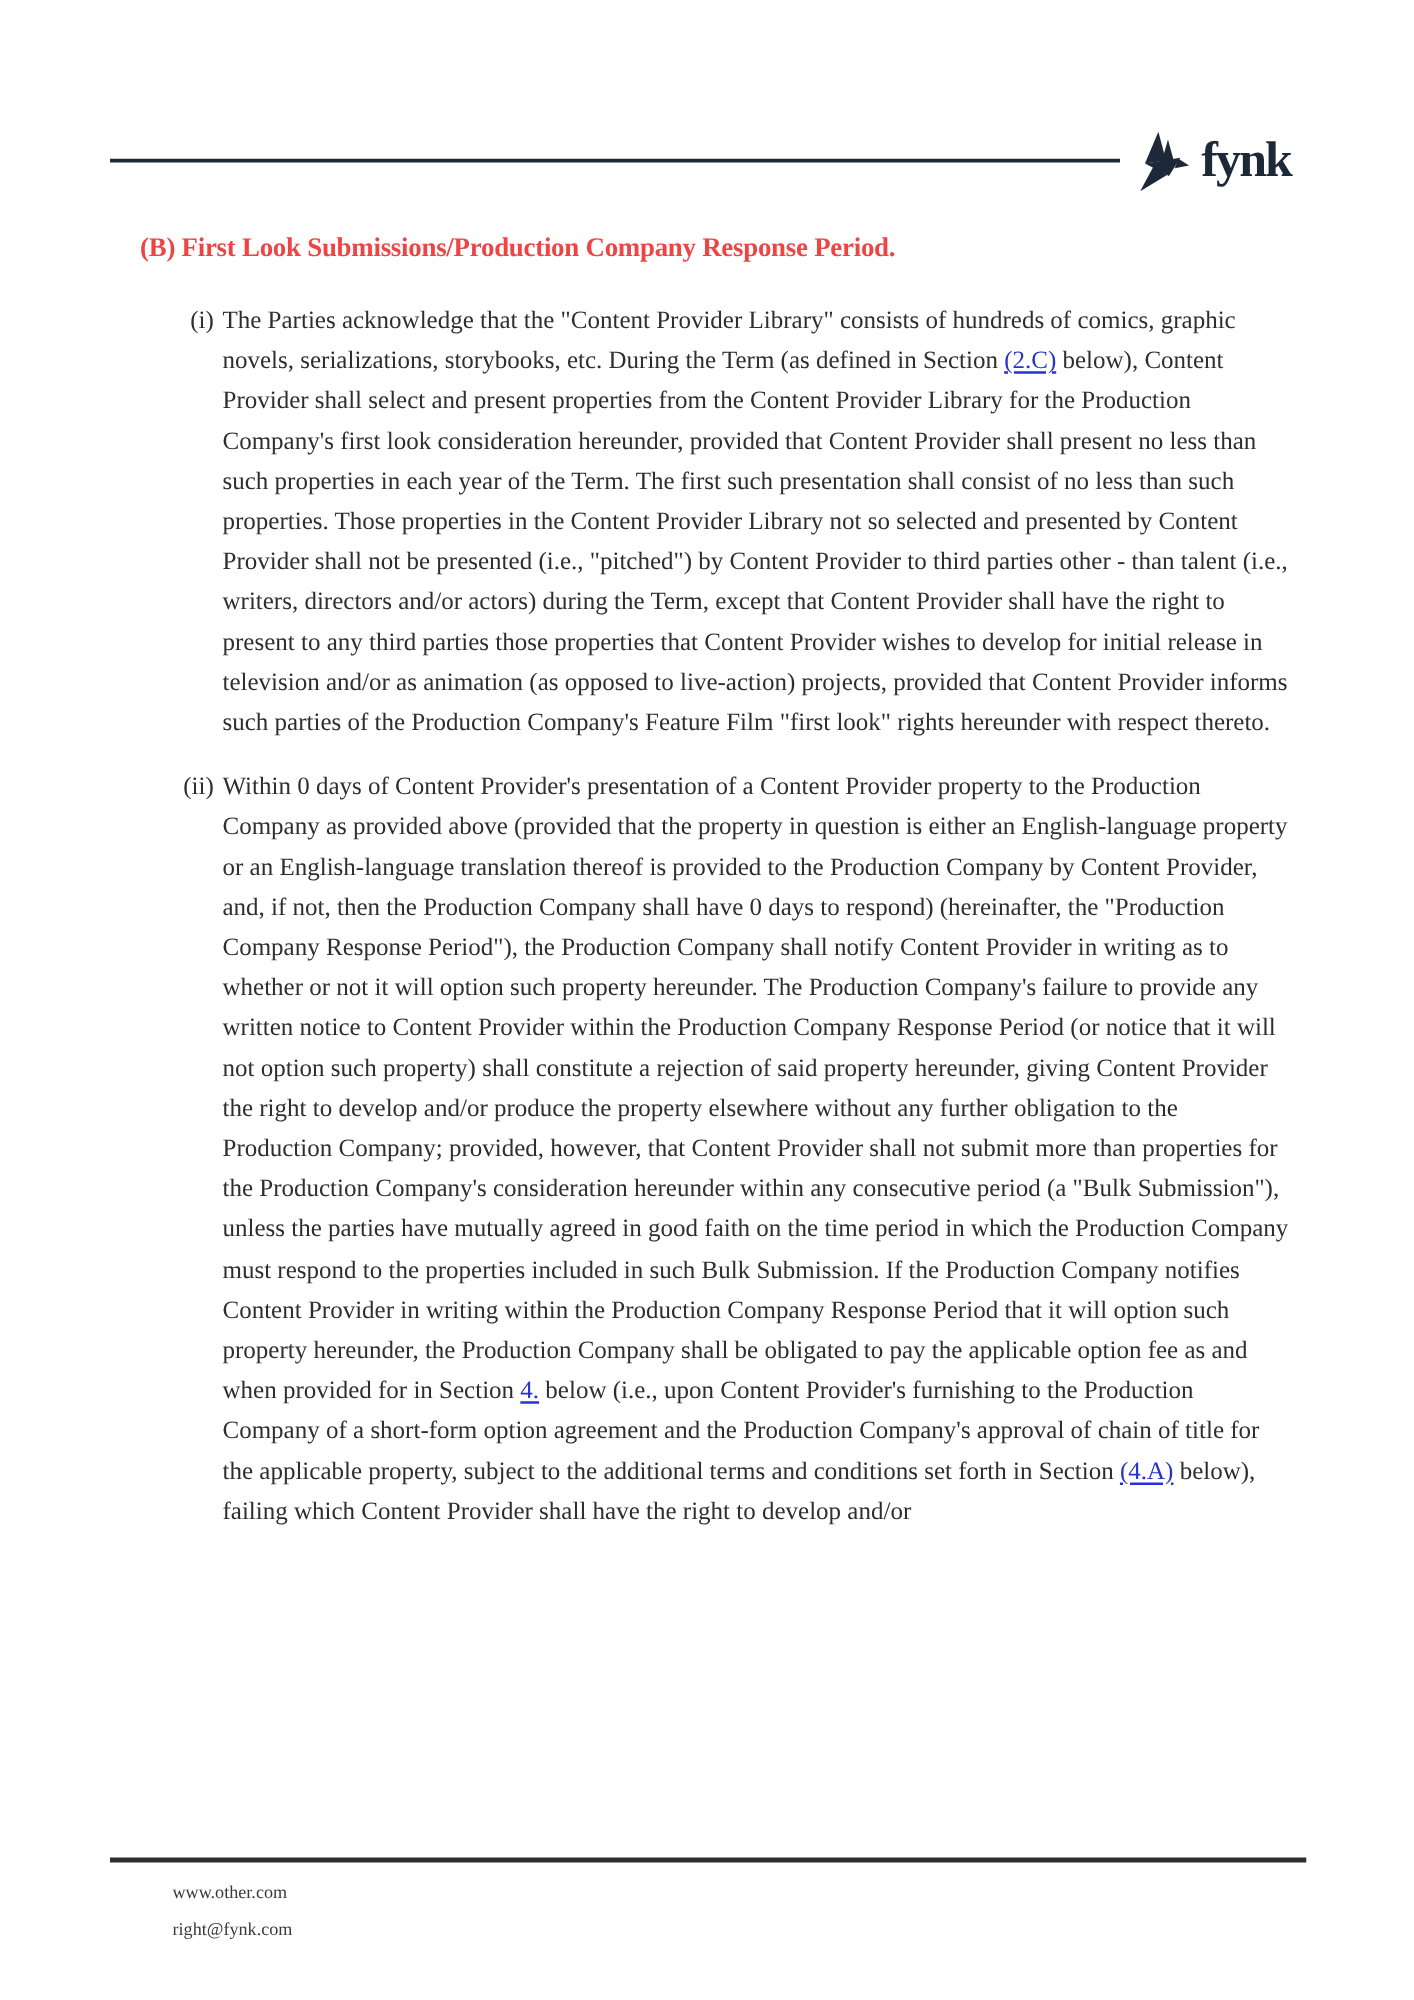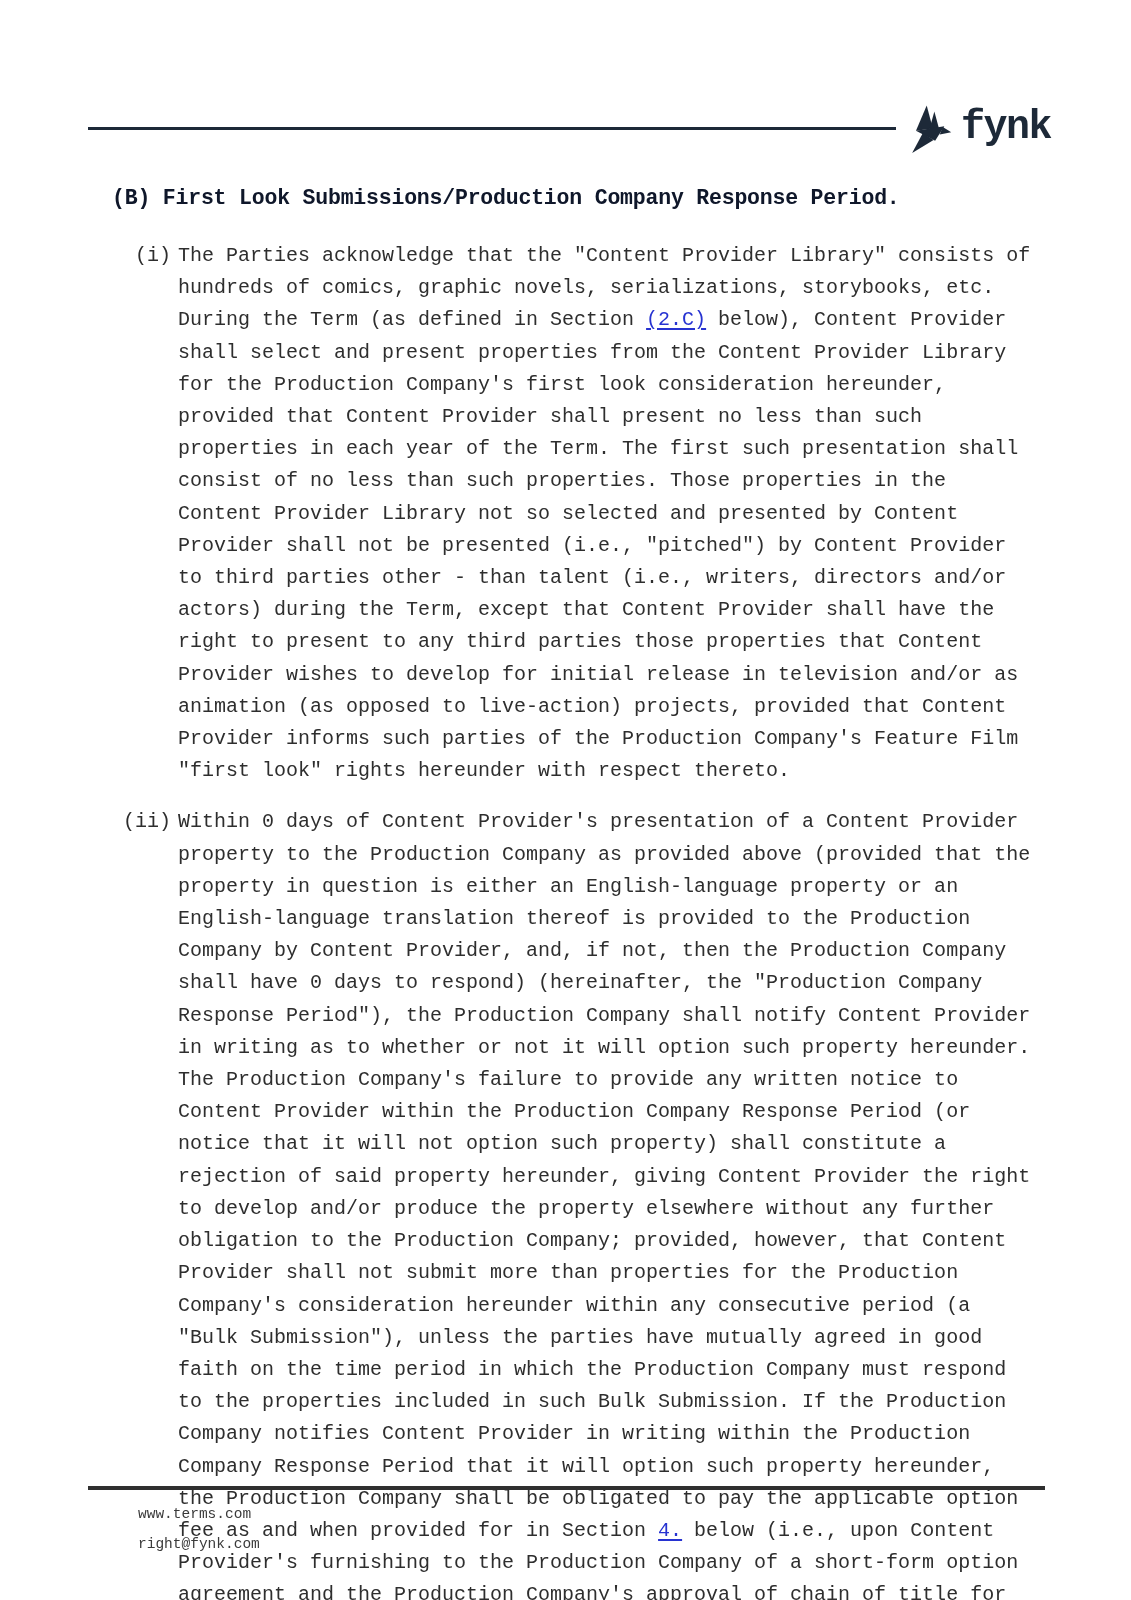--- a/index.html
+++ b/index.html
@@ -1,21 +1,21 @@
 <!DOCTYPE html>
 <html style="--link-blue: #2733d1; --brand-navy: #1d2938; --body-text: #2e2e2e;"><head>
 <meta charset="utf-8">
 <style>
   html, body { margin: 0; padding: 0; background: #ffffff; }
   .page {
     position: relative;
     width: 1104px;
     height: 1600px;
     background: #ffffff;
-    font-family: Liberation Mono, monospace;
+    font-family: Liberation Serif, serif;
     overflow: hidden;
   }
 
   
   .header-rule {
     position: absolute;
     left: 88px;
     top: 127px;
     width: 808px;
     height: 3px;
@@ -42,21 +42,21 @@
 
   
   .heading {
     position: absolute;
     left: 112px;
     top: 186px;
     margin: 0;
     font-size: 21.5px;
     font-weight: 700;
     letter-spacing: -0.2px;
-    color: #0f172a;
+    color: #ef4444;
   }
   .content {
     position: absolute;
     left: 112px;
     top: 240px;
     width: 924px;
   }
   .para {
     position: relative;
     padding-left: 66px;
@@ -126,18 +126,18 @@
       <span class="marker">(i)</span><span class="para-body"><span>The Parties acknowledge that the "Content Provider Library" consists of hundreds of comics, graphic novels, serializations, storybooks, etc. During the Term (as defined in Section </span><a href="#" class="doc-link">(2.C)</a><span> below), Content Provider shall select and present properties from the Content Provider Library for the Production Company's first look consideration hereunder, provided that Content Provider shall present no less than such properties in each year of the Term. The first such presentation shall consist of no less than such properties. Those properties in the Content Provider Library not so selected and presented by Content Provider shall not be presented (i.e., "pitched") by Content Provider to third parties other - than talent (i.e., writers, directors and/or actors) during the Term, except that Content Provider shall have the right to present to any third parties those properties that Content Provider wishes to develop for initial release in television and/or as animation (as opposed to live-action) projects, provided that Content Provider informs such parties of the Production Company's Feature Film "first look" rights hereunder with respect thereto.</span></span>
     </div>
     <div class="para">
       <span class="marker">(ii)</span><span class="para-body"><span>Within 0 days of Content Provider's presentation of a Content Provider property to the Production Company as provided above (provided that the property in question is either an English-language property or an English-language translation thereof is provided to the Production Company by Content Provider, and, if not, then the Production Company shall have 0 days to respond) (hereinafter, the "Production Company Response Period"), the Production Company shall notify Content Provider in writing as to whether or not it will option such property hereunder. The Production Company's failure to provide any written notice to Content Provider within the Production Company Response Period (or notice that it will not option such property) shall constitute a rejection of said property hereunder, giving Content Provider the right to develop and/or produce the property elsewhere without any further obligation to the Production Company; provided, however, that Content Provider shall not submit more than properties for the Production Company's consideration hereunder within any consecutive period (a "Bulk Submission"), unless the parties have mutually agreed in good faith on the time period in which the Production Company must respond to the properties included in such Bulk Submission. If the Production Company notifies Content Provider in writing within the Production Company Response Period that it will option such property hereunder, the Production Company shall be obligated to pay the applicable option fee as and when provided for in Section </span><a href="#" class="doc-link">4.</a><span> below (i.e., upon Content Provider's furnishing to the Production Company of a short-form option agreement and the Production Company's approval of chain of title for the applicable property, subject to the additional terms and conditions set forth in Section </span><a href="#" class="doc-link">(4.A)</a><span> below), failing which Content Provider shall have the right to develop and/or</span></span>
     </div>
   </div>
 
   <div>
     <div class="footer-rule"></div>
     <div class="footer-lines">
-      <div>www.terms.com</div>
+      <div>www.other.com</div>
       <div>right@fynk.com</div>
     </div>
   </div>
 
 </div>
 
 </body></html>

